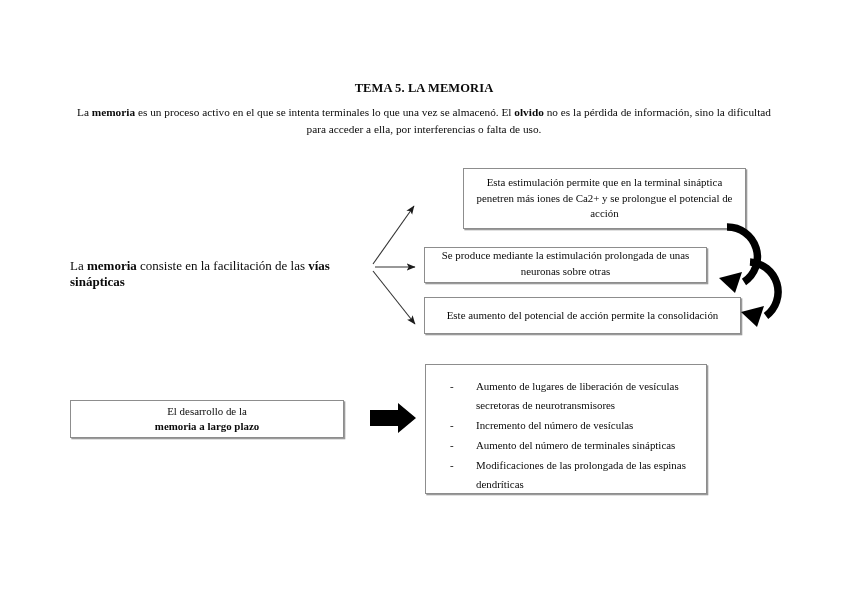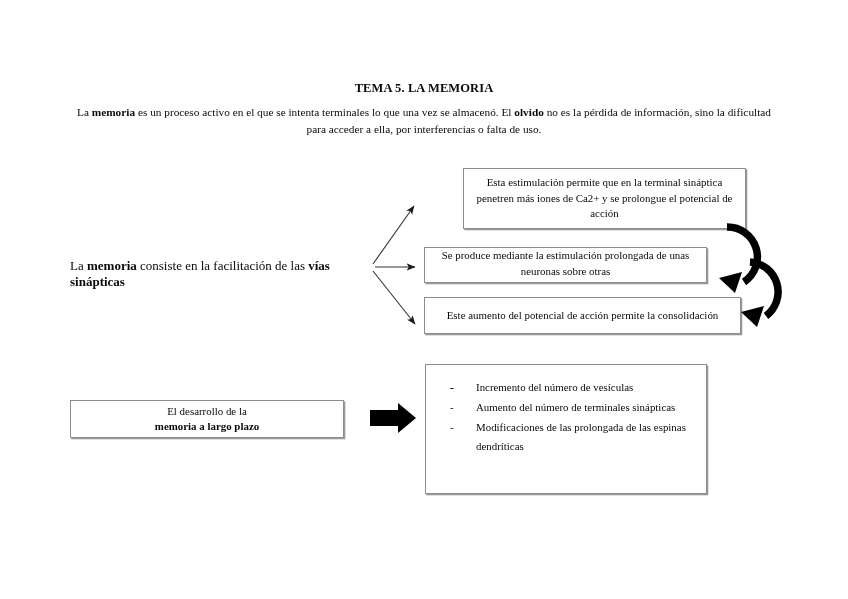--- a/index.html
+++ b/index.html
@@ -146,20 +146,21 @@
   </div>
 
   <div class="box" id="box-mlp">
     <span><span>El desarrollo de la </span><b>memoria a largo plazo</b></span>
   </div>
 
   <div id="box-list">
     <ul>
       <li>
         <span class="dash">-</span>
+        <span>Aumento de lugares de liberación de vesículas secretoras de neurotransmisores</span>
       </li>
       <li>
         <span class="dash">-</span>
         <span>Incremento del número de vesículas</span>
       </li>
       <li>
         <span class="dash">-</span>
         <span>Aumento del número de terminales sinápticas</span>
       </li>
       <li>

